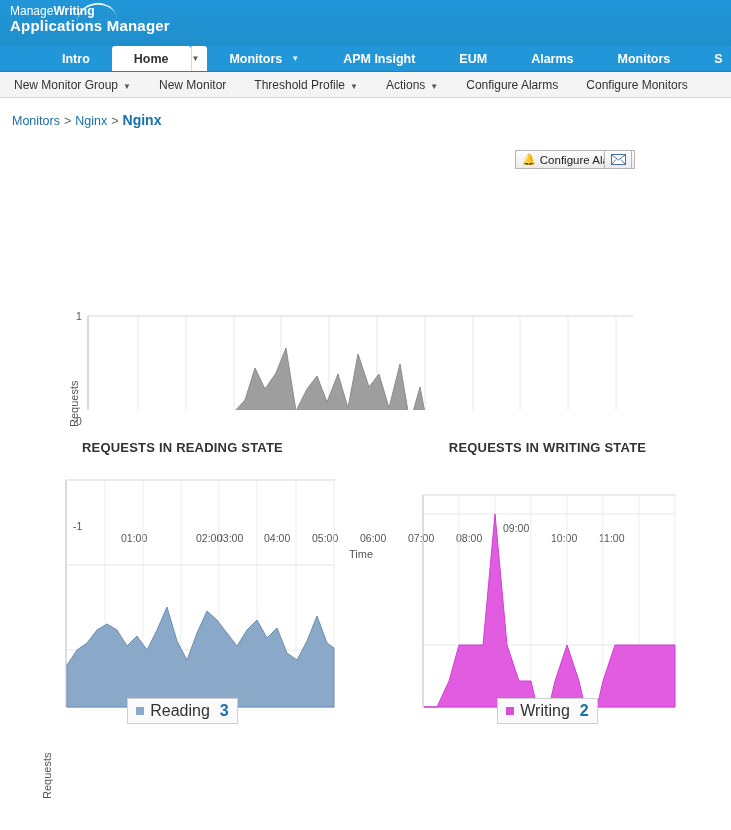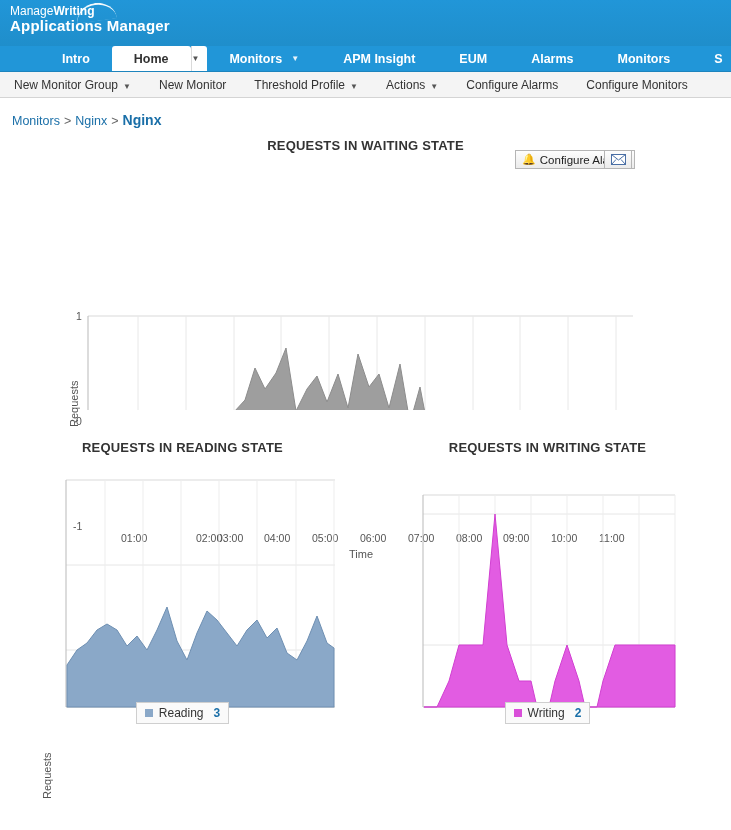--- a/index.html
+++ b/index.html
@@ -153,21 +153,21 @@
     font-size: 10.5px;
     color: #555;
     white-space: nowrap;
   }
   .legend {
     display: inline-flex;
     align-items: center;
     border: 1px solid #cfcfcf;
     background: #fafafa;
     padding: 3px 8px;
-    font-size: 12px;
+    font-size: 16px;
     color: #333;
   }
   .legend .sw {
     width: 8px; height: 8px;
     display: inline-block;
     margin-right: 6px;
   }
   .legend .val { color: #1a6fa8; font-weight: bold; margin-left: 10px; }
   .small-charts {
     display: flex;
@@ -225,21 +225,20 @@
   <div class="submenu-item"><span>Actions</span><span class="caret">▼</span></div>
   <div class="submenu-item"><span>Configure Alarms</span></div>
   <div class="submenu-item"><span>Configure Monitors</span></div>
 </div>
 
 <div class="breadcrumb">
   <a>Monitors</a><span class="sep">&gt;</span><a>Nginx</a><span class="sep">&gt;</span><span class="current">Nginx</span>
 </div>
 
 <div class="big-chart">
-  <div class="chart-title">REQUESTS IN WAITING STATE</div>
 
   <div class="cfg-alarms">
     <span class="bell">🔔</span>
     <span>Configure Alarms</span>
   </div>
   <div class="mail-btn" style="right:96px; left:604px;">
     <svg width="15" height="11" viewBox="0 0 15 11">
       <rect x="0.5" y="0.5" width="14" height="10" fill="#ffffff" stroke="#4a6fa5"></rect>
       <path d="M0.5 0.5 L7.5 6 L14.5 0.5" fill="none" stroke="#4a6fa5"></path>
       <path d="M0.5 10.5 L5 5.5 M14.5 10.5 L10 5.5" fill="none" stroke="#4a6fa5"></path>
@@ -278,21 +277,21 @@
   <div class="tick" style="left:73px; top:382px;">-1</div>
 
   <div class="tick" style="left:121px; top:394px;">01:00</div>
   <div class="tick" style="left:169px; top:394px;margin-left:27px;">02:00</div>
   <div class="tick" style="left:217px; top:394px;">03:00</div>
   <div class="tick" style="left:264px; top:394px;">04:00</div>
   <div class="tick" style="left:312px; top:394px;">05:00</div>
   <div class="tick" style="left:360px; top:394px;">06:00</div>
   <div class="tick" style="left:408px; top:394px;">07:00</div>
   <div class="tick" style="left:456px; top:394px;">08:00</div>
-  <div class="tick" style="left:503px; top:394px;">09:00</div>
+  <div class="tick" style="left:503px; top:384px;">09:00</div>
   <div class="tick" style="left:551px; top:394px;">10:00</div>
   <div class="tick" style="left:599px; top:394px;">11:00</div>
 
   <div class="axis-label-x" style="left:311px; top:410px; width:100px;">Time</div>
 </div>
 
 <div class="small-charts">
 
   <div class="small-chart">
     <div class="chart-title">REQUESTS IN READING STATE</div>

